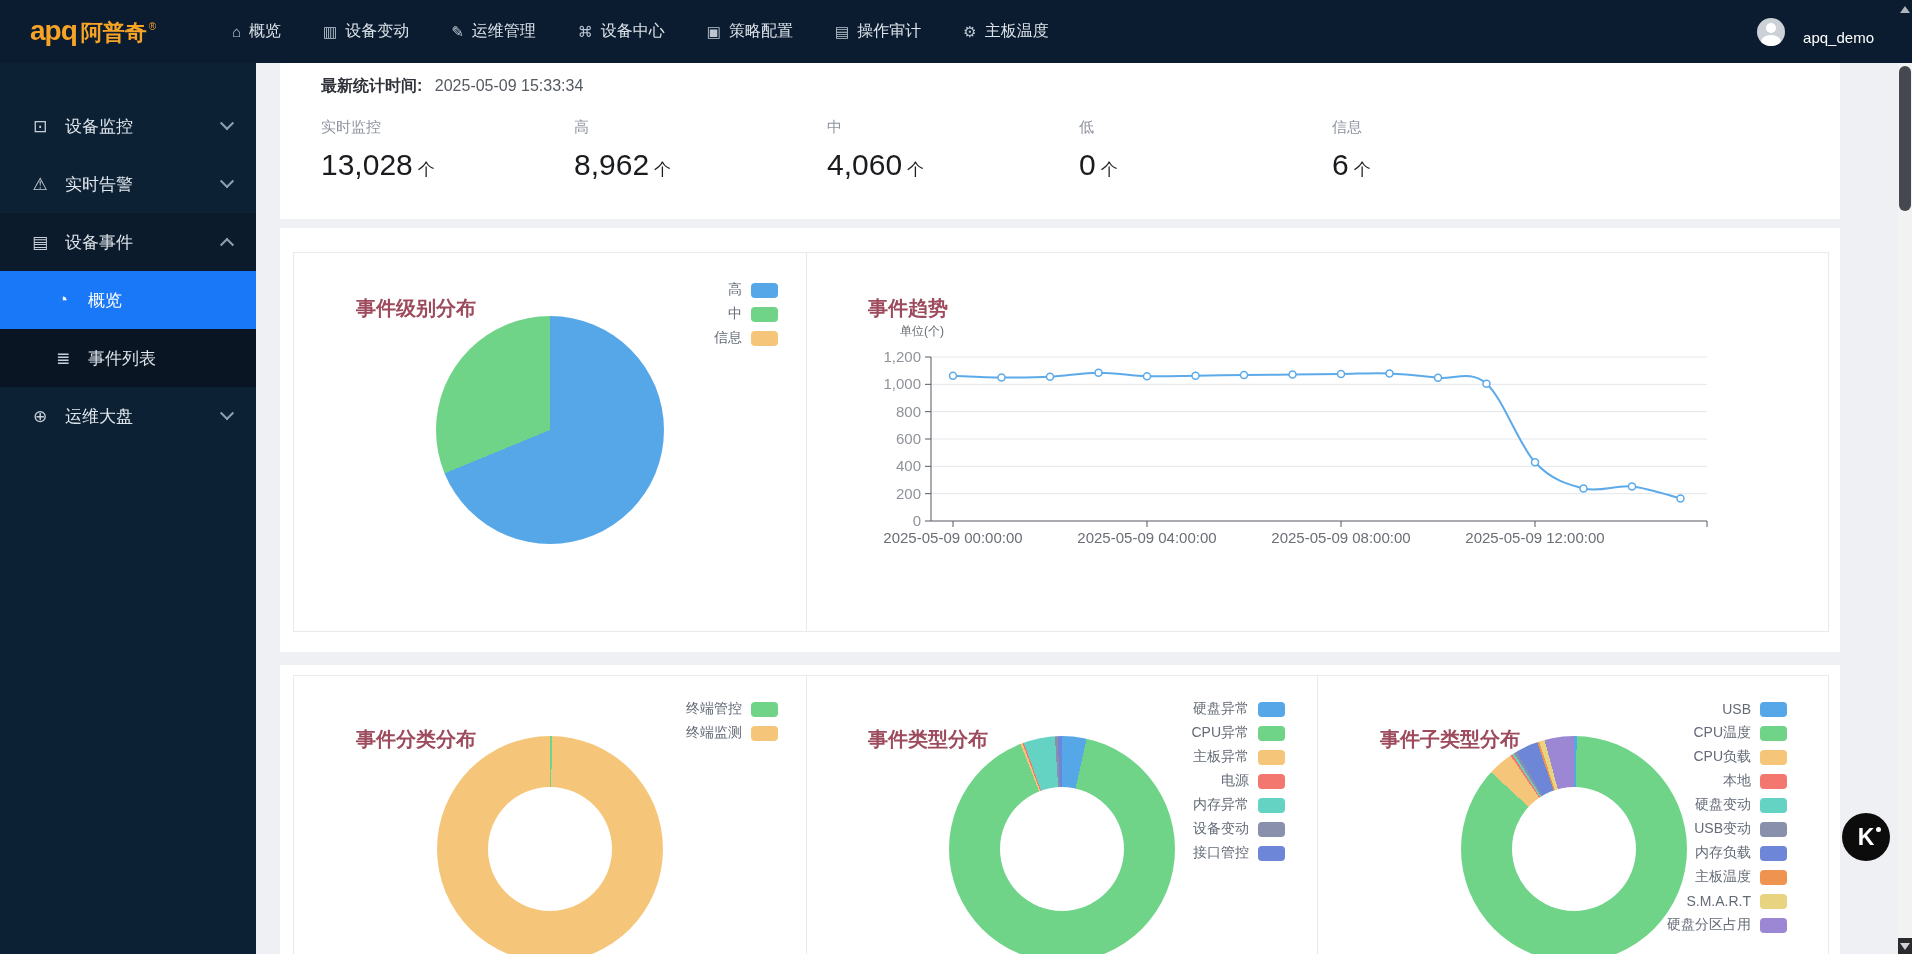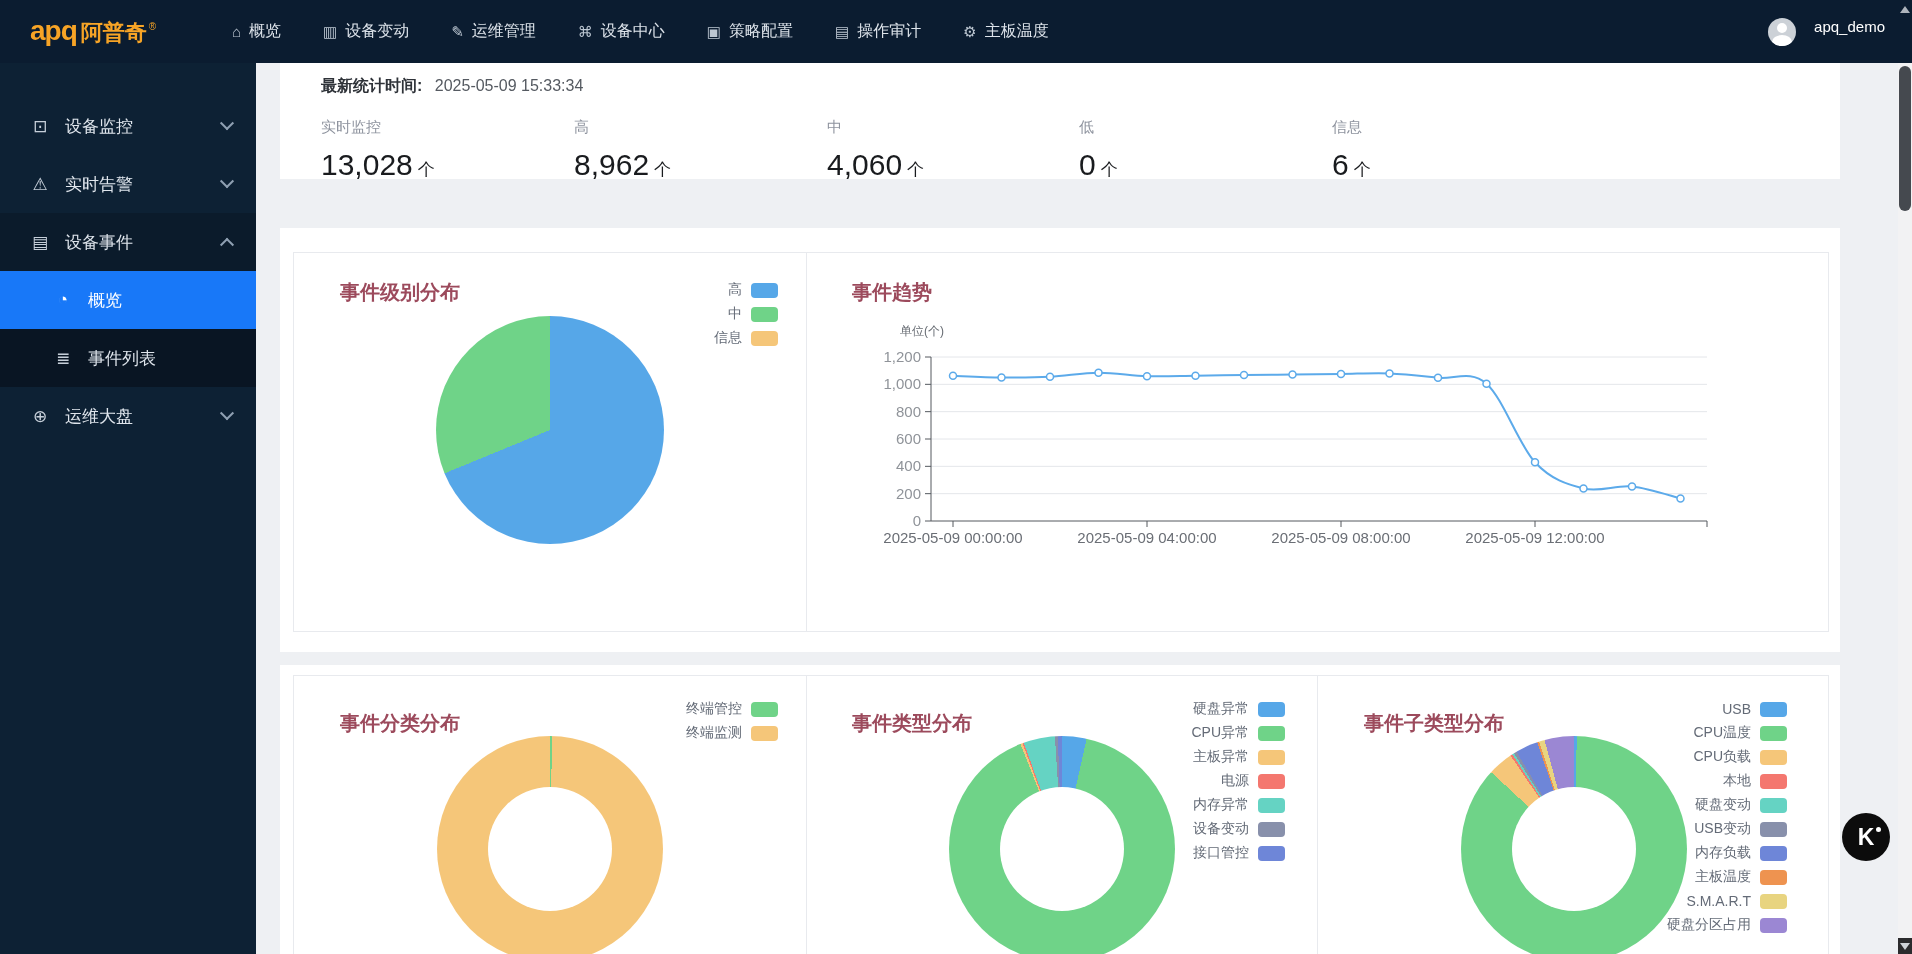--- a/index.html
+++ b/index.html
@@ -9,59 +9,59 @@
   
   .navbar{position:absolute;left:0;top:0;width:1898px;height:63px;background:#0b1c30;
           display:flex;align-items:center;z-index:6}
   .logo{margin-left:30px;width:190px;display:flex;align-items:baseline;cursor:pointer;white-space:nowrap}
   .logo-en{color:#f7a426;font-size:28px;font-weight:800;letter-spacing:-1px}
   .logo-cn{color:#f7a426;font-size:22px;font-weight:700;margin-left:4px}
   .logo-reg{color:#f7a426;font-size:10px;margin-left:2px;position:relative;top:-10px}
   #nav-menu{display:flex;gap:42px;margin-left:12px}
   .nav-item{display:flex;align-items:center;gap:8px;color:#dde3ea;font-size:16px;cursor:pointer;height:63px}
   .nav-item .ni{color:#bdc7d2;font-size:15px}
-  .user{margin-left:auto;margin-right:13px;display:flex;align-items:flex-start;gap:18px;color:#fff;font-size:15px;cursor:pointer}
+  .user{margin-left:auto;margin-right:24px;display:flex;align-items:flex-end;gap:18px;color:#fff;font-size:15px;cursor:pointer}
   .avatar{width:28px;height:28px;border-radius:50%;background:#ccd1d7;position:relative;overflow:hidden}
   .avatar::before{content:"";position:absolute;top:5px;left:9px;width:10px;height:10px;border-radius:50%;background:#fff}
   .avatar::after{content:"";position:absolute;top:17px;left:4px;width:20px;height:14px;border-radius:50%;background:#fff}
 
   
   #sidebar{position:absolute;left:0;top:63px;width:256px;bottom:0;background:#0d2134;padding-top:34px;box-sizing:border-box;z-index:5}
   .side-item{height:58px;display:flex;align-items:center;padding:0 24px 0 30px;color:#dfe5ec;font-size:17px;cursor:pointer}
   .side-item .si{width:20px;margin-right:15px;color:#c6cfd9;font-size:17px;text-align:center;flex:none}
   .side-item.level2{padding-left:53px;background:#091523}
   .side-item.parent-expanded{background:#0b1b2b}
   .side-item.active{background:#1878f8;color:#fff}
   .side-item.active .si{color:#fff}
   .chev{margin-left:auto;width:8px;height:8px;border-right:2px solid #8fa0b2;border-bottom:2px solid #8fa0b2;flex:none}
   .chev.down{transform:rotate(45deg) translate(-2px,-2px)}
   .chev.up{transform:rotate(-135deg) translate(-2px,-2px)}
 
   
   .card{position:absolute;background:#fff}
-  .stats-card{left:280px;top:63px;width:1560px;height:116px}
+  .stats-card{left:280px;top:63px;width:1560px;height:156px}
   .time-row{position:absolute;left:41px;top:13px;font-size:16px}
   .time-label{color:#2e3238;font-weight:700}
   .time-value{color:#555a61;margin-left:8px}
   .stat{position:absolute;top:55px}
   .stat .sl{font-size:15px;color:#8e939e}
   .stat .sv{font-size:30px;color:#191b1e;margin-top:11px}
   .stat .su{font-size:17px;margin-left:5px}
 
   .chart-card-1{left:280px;top:228px;width:1560px;height:424px}
   .chart-card-2{left:280px;top:665px;width:1560px;height:289px}
   .box{position:absolute;background:#fff;border:1px solid #e8eaee}
   #box-row1{left:13px;top:24px;width:1534px;height:378px}
   #box-row2{left:13px;top:10px;width:1534px;height:300px}
   .panel{position:absolute;top:0;bottom:0}
   .pA{left:0;width:512px;border-right:1px solid #e8eaee}
   .pB{left:512px;right:0}
   .pB2{left:512px;width:511px;border-right:1px solid #e8eaee}
   .pC{left:1024px;right:0}
-  .chart-title{position:absolute;left:46px;margin:0;font-size:20px;font-weight:700;color:#9c4a5c}
+  .chart-title{position:absolute;left:46px;margin:16px;font-size:20px;font-weight:700;color:#9c4a5c}
   .t-row1{top:26px}
   .t-row2{top:34px}
   .unit-label{position:absolute;left:94px;top:70px;font-size:12px;color:#666b72}
 
   .pie{position:absolute;border-radius:50%}
   #pie-0{left:142px;top:63px;width:228px;height:228px}
   .donut{left:143px;top:60px;width:226px;height:226px}
   .hole{position:absolute;left:50%;top:50%;width:124px;height:124px;margin:-62px 0 0 -62px;border-radius:50%;background:#fff}
 
   .legend{position:absolute;display:flex;flex-direction:column}

